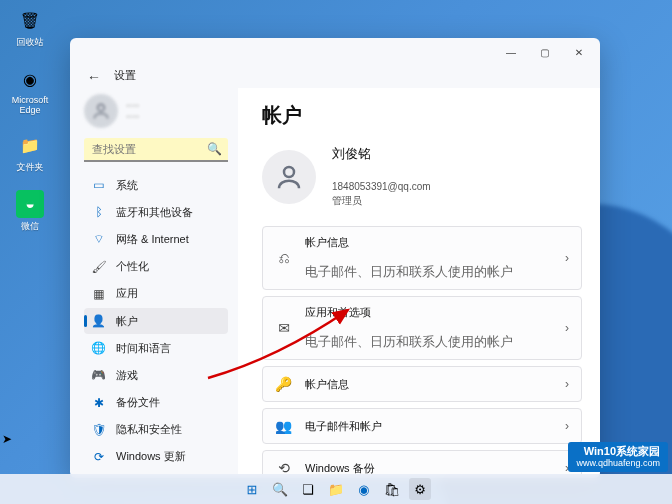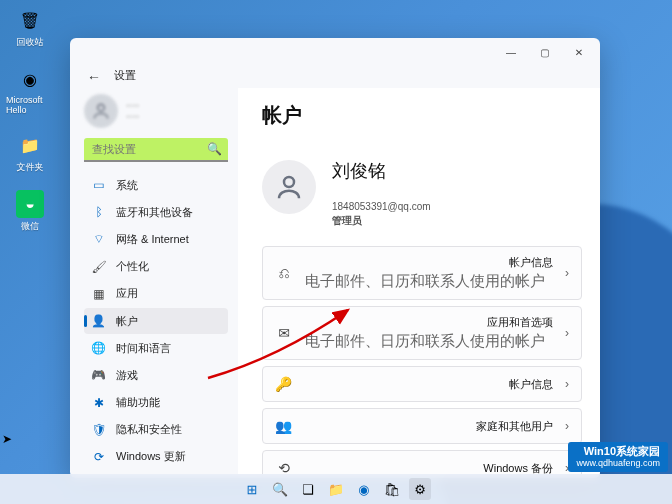--- a/index.html
+++ b/index.html
@@ -3,60 +3,60 @@
 <meta charset="utf-8">
 <style>
   * { margin: 0; padding: 0; box-sizing: border-box; font-family: "Segoe UI", "Microsoft YaHei", sans-serif; }
   body { width: 672px; height: 504px; overflow: hidden; position: relative; background: linear-gradient(135deg, #3b82c4 0%, #4a90d9 40%, #5aa3e8 100%); }
   .desktop { position: absolute; inset: 0; }
   .desktop-blob { position:absolute; right:-80px; bottom:-120px; width:320px; height:420px; background:#2a6ab5; border-radius:50% 50% 40% 50%; filter:blur(2px); }
 
   .desktop-icons { position: absolute; top: 6px; left: 6px; display: flex; flex-direction: column; gap: 16px; }
   .d-icon { width: 48px; display: flex; flex-direction: column; align-items: center; gap: 2px; cursor: pointer; }
   .d-icon .box { width: 28px; height: 28px; display:flex; align-items:center; justify-content:center; border-radius:4px; }
-  .d-label { font-size: 9px; color: #fff; text-shadow: 0 1px 1px rgba(0,0,0,.3); }
+  .d-label { font-size: 9px; color: #fff; text-align: center; text-shadow: 0 1px 1px rgba(0,0,0,.3); }
 
   .settings-window { position: absolute; left: 70px; top: 38px; width: 530px; height: 440px; background: #f7f8fb; border-radius: 6px; box-shadow: 0 8px 30px rgba(0,0,0,.25); display: flex; flex-direction: column; overflow:hidden; }
   .titlebar { height: 28px; display: flex; align-items: center; justify-content: flex-end; padding: 0 4px; }
   .win-btns { display: flex; }
   .win-btn { width: 34px; height: 24px; display:flex; align-items:center; justify-content:center; font-size:10px; color:#444; cursor:pointer; }
 
   .header-row { display:flex; align-items:center; gap:10px; padding: 0 14px 4px 14px; height:22px; }
   .back-btn { width:20px; height:20px; display:flex; align-items:center; justify-content:center; cursor:pointer; font-size:14px; color:#333; }
   .app-title { font-size: 11px; color:#222; }
 
   .content { display:flex; flex:1; min-height:0; }
   .sidebar { width: 168px; padding: 6px 10px 8px 14px; display:flex; flex-direction:column; }
   .profile { display:flex; align-items:center; gap:8px; margin-bottom:10px; filter: blur(1.5px); opacity:.9; }
   .pf-avatar { width:34px; height:34px; border-radius:50%; background:#d0d4da; display:flex; align-items:center; justify-content:center; color:#6b7280; }
   .pf-text { font-size:10px; color:#444; }
   .search { position:relative; margin-bottom:10px; }
-  .search input { width:100%; height:24px; border:none; border-bottom:2px solid #8a8a8a; background:#bef264; font-size:11px; padding:0 22px 0 8px; border-radius:3px 3px 0 0; }
+  .search input { width:100%; height:24px; border:none; border-bottom:2px solid #8a8a8a; background:#fef9c3; font-size:11px; padding:0 22px 0 8px; border-radius:3px 3px 0 0; }
   .search .sicon { position:absolute; right:6px; top:4px; color:#555; font-size:12px; }
 
   .nav { display:flex; flex-direction:column; gap:1px; overflow:auto; }
   .nav-item { display:flex; align-items:center; gap:10px; height:28px; padding:0 8px; border-radius:4px; font-size:11px; color:#222; cursor:pointer; position:relative; }
   .nav-item.active { background:#eaeaee; }
   .nav-item.active::before { content:""; position:absolute; left:0; top:7px; bottom:7px; width:3px; background:#0067c0; border-radius:2px; }
   .nav-ico { width:14px; height:14px; display:flex; align-items:center; justify-content:center; font-size:12px; }
 
   .main { flex:1; background:#fff; padding: 14px 18px 10px 24px; overflow:auto; }
   .page-title { font-size:20px; font-weight:600; color:#111; margin-bottom:16px; }
   .hero { display:flex; align-items:center; gap:16px; margin-bottom:18px; }
   .hero-avatar { width:54px; height:54px; border-radius:50%; background:#ededf0; display:flex; align-items:center; justify-content:center; color:#6b7280; }
-  .hero-text .uname { font-size:18px; color:#111;margin-top:14px; }
+  .hero-text .uname { font-size:13px; color:#111; }
   .hero-text .uemail { font-size:10px; color:#555; margin-top:18px; }
-  .hero-text .urole { font-size:10px; color:#555; margin-top:2px;font-weight:bold; }
+  .hero-text .urole { font-size:10px; color:#555; margin-top:2px; }
 
   .cards { display:flex; flex-direction:column; gap:6px; }
   .card { border:1px solid #e1e1e5; background:#fcfcfd; border-radius:4px; padding:8px 12px; display:flex; align-items:center; gap:12px; cursor:pointer; }
   .card-ico { width:18px; height:18px; display:flex; align-items:center; justify-content:center; color:#444; font-size:14px; }
   .card-text { flex:1; }
-  .card-title { font-size:11px; color:#111;text-align:right; }
-  .card-sub { font-size:15px; color:#666; margin-top:2px; }
+  .card-title { font-size:11px; color:#111; }
+  .card-sub { font-size:13px; color:#666; margin-top:13px; }
   .card-chev { color:#666; font-size:12px; }
 
   .annotation-arrow { position:absolute; pointer-events:none; }
 
   .taskbar { position:absolute; left:0; right:0; bottom:0; height:30px; background:rgba(235,240,248,.92); backdrop-filter: blur(4px); display:flex; align-items:center; justify-content:center; gap:6px; }
   .tb-ico { width:22px; height:22px; border-radius:3px; display:flex; align-items:center; justify-content:center; cursor:pointer; font-size:13px; }
   .tb-ico.sel { background:rgba(0,0,0,.08); }
 
   .watermark { position:absolute; right:4px; bottom:32px; background:#0a70c6; color:#fff; font-size:9px; padding:3px 8px; border-radius:3px; display:flex; flex-direction:column; align-items:flex-end; line-height:1.2; }
   .watermark .wm1 { font-size:11px; font-weight:bold; }
@@ -69,21 +69,21 @@
 <div class="desktop">
   <div class="desktop-blob"></div>
 
   <div class="desktop-icons" id="desktop-icons">
       <div class="d-icon">
         <div class="box" style="">🗑</div>
         <div class="d-label">回收站</div>
       </div>
       <div class="d-icon">
         <div class="box" style="">◉</div>
-        <div class="d-label">Microsoft Hello</div>
+        <div class="d-label">Microsoft Edge</div>
       </div>
       <div class="d-icon">
         <div class="box" style="">📁</div>
         <div class="d-label">文件夹</div>
       </div>
       <div class="d-icon">
         <div class="box" style="background:#07c160;color:#fff;">◒</div>
         <div class="d-label">微信</div>
       </div>
     </div>
@@ -146,21 +146,21 @@
             <div class="nav-item">
               <span class="nav-ico" style="color:#0067c0">🌐</span>
               <span>时间和语言</span>
             </div>
             <div class="nav-item">
               <span class="nav-ico" style="color:#0067c0">🎮</span>
               <span>游戏</span>
             </div>
             <div class="nav-item">
               <span class="nav-ico" style="color:#0067c0">✱</span>
-              <span>辅助功能</span>
+              <span>备份文件</span>
             </div>
             <div class="nav-item">
               <span class="nav-ico" style="color:#0067c0">🛡</span>
               <span>隐私和安全性</span>
             </div>
             <div class="nav-item">
               <span class="nav-ico" style="color:#0067c0">⟳</span>
               <span>Windows 更新</span>
             </div>
           </nav>
@@ -201,21 +201,21 @@
             <div class="card">
               <div class="card-ico">🔑</div>
               <div class="card-text">
                 <div class="card-title">帐户信息</div>
               </div>
               <div class="card-chev">›</div>
             </div>
             <div class="card">
               <div class="card-ico">👥</div>
               <div class="card-text">
-                <div class="card-title">家庭和其他用户</div>
+                <div class="card-title">电子邮件和帐户</div>
               </div>
               <div class="card-chev">›</div>
             </div>
             <div class="card">
               <div class="card-ico">⟲</div>
               <div class="card-text">
                 <div class="card-title">Windows 备份</div>
               </div>
               <div class="card-chev">›</div>
             </div>

